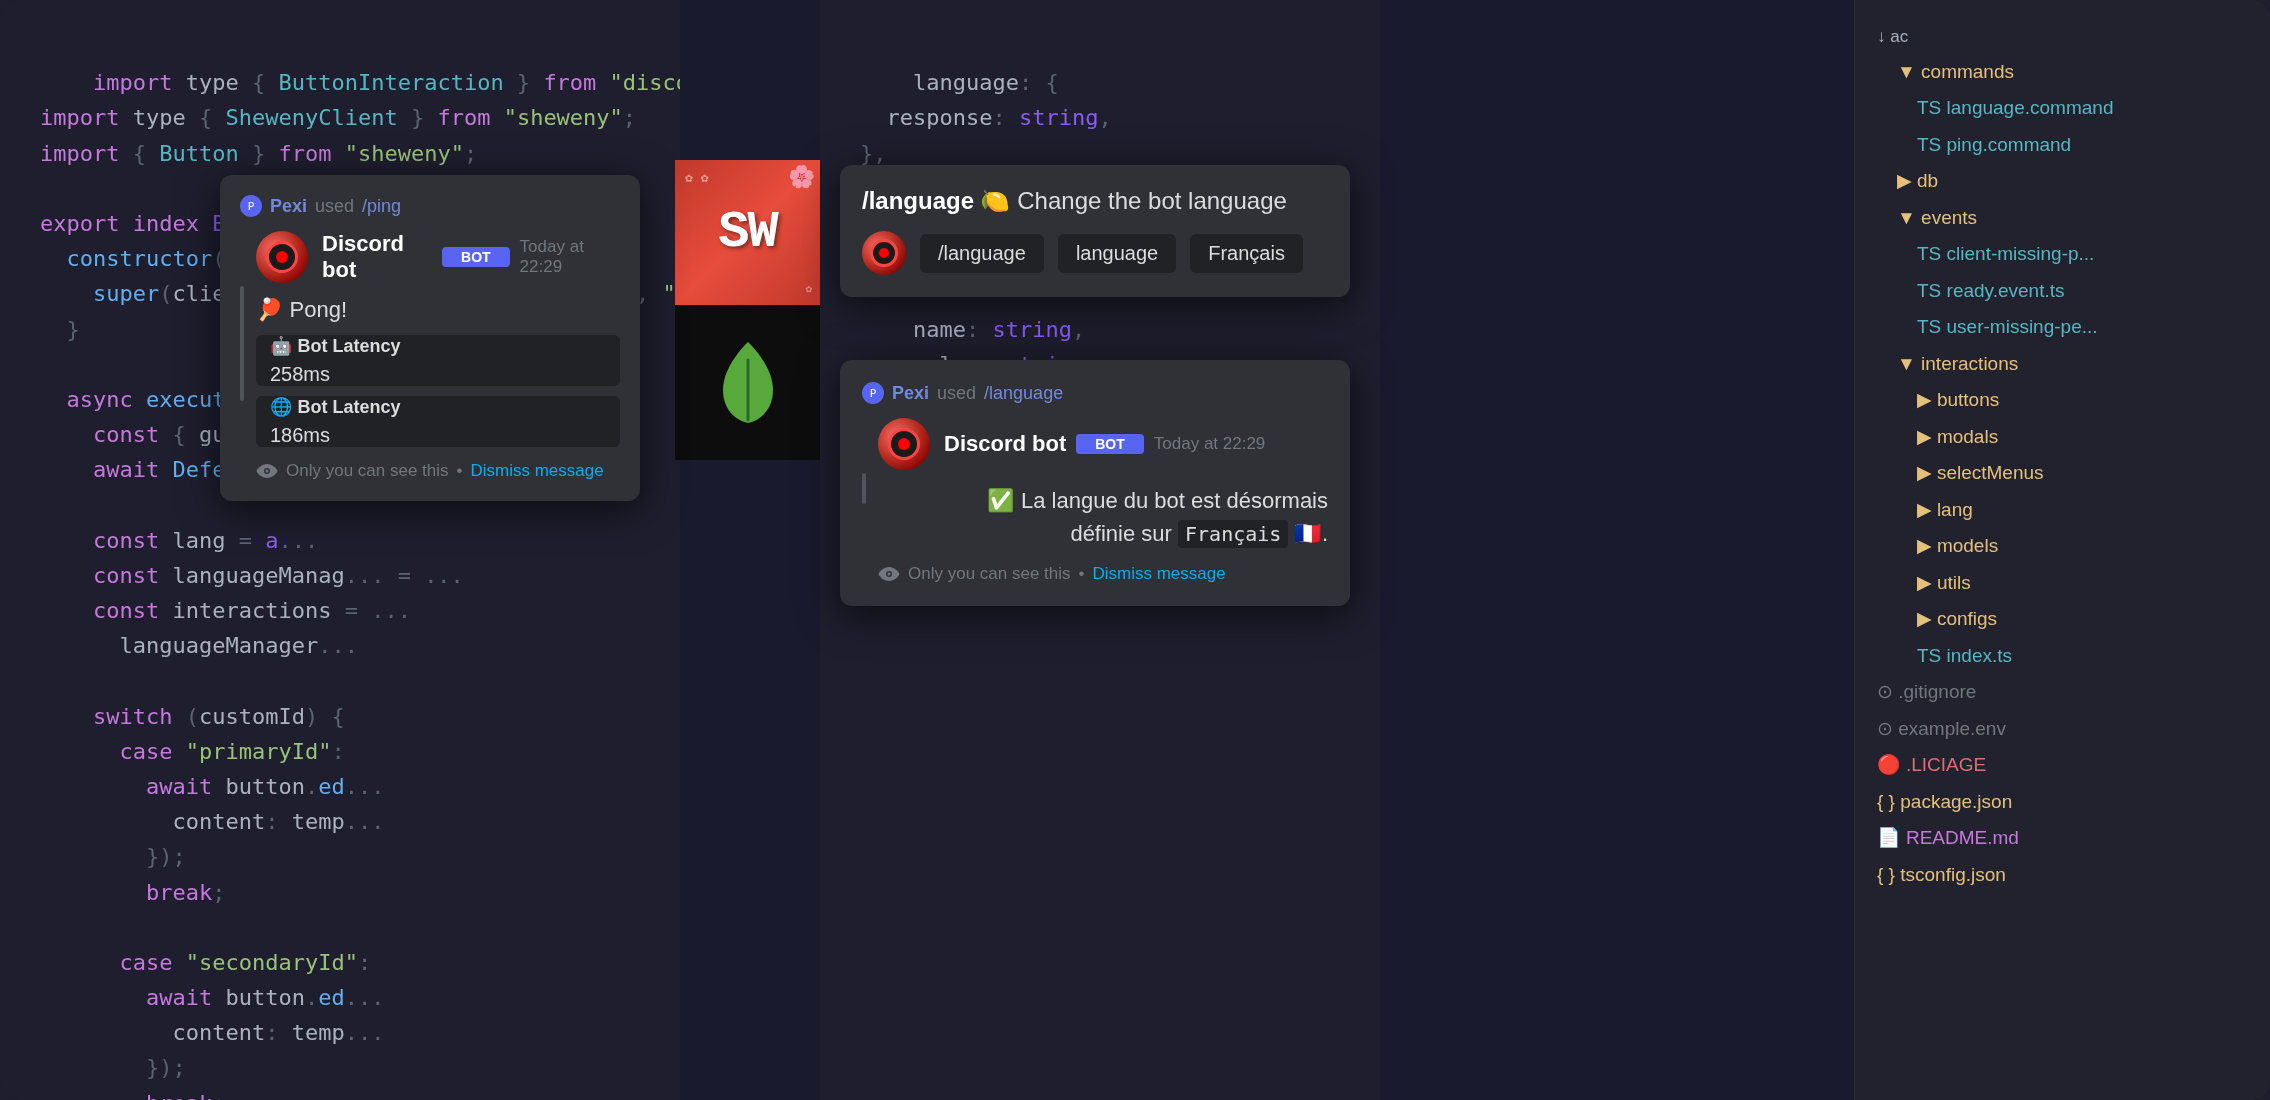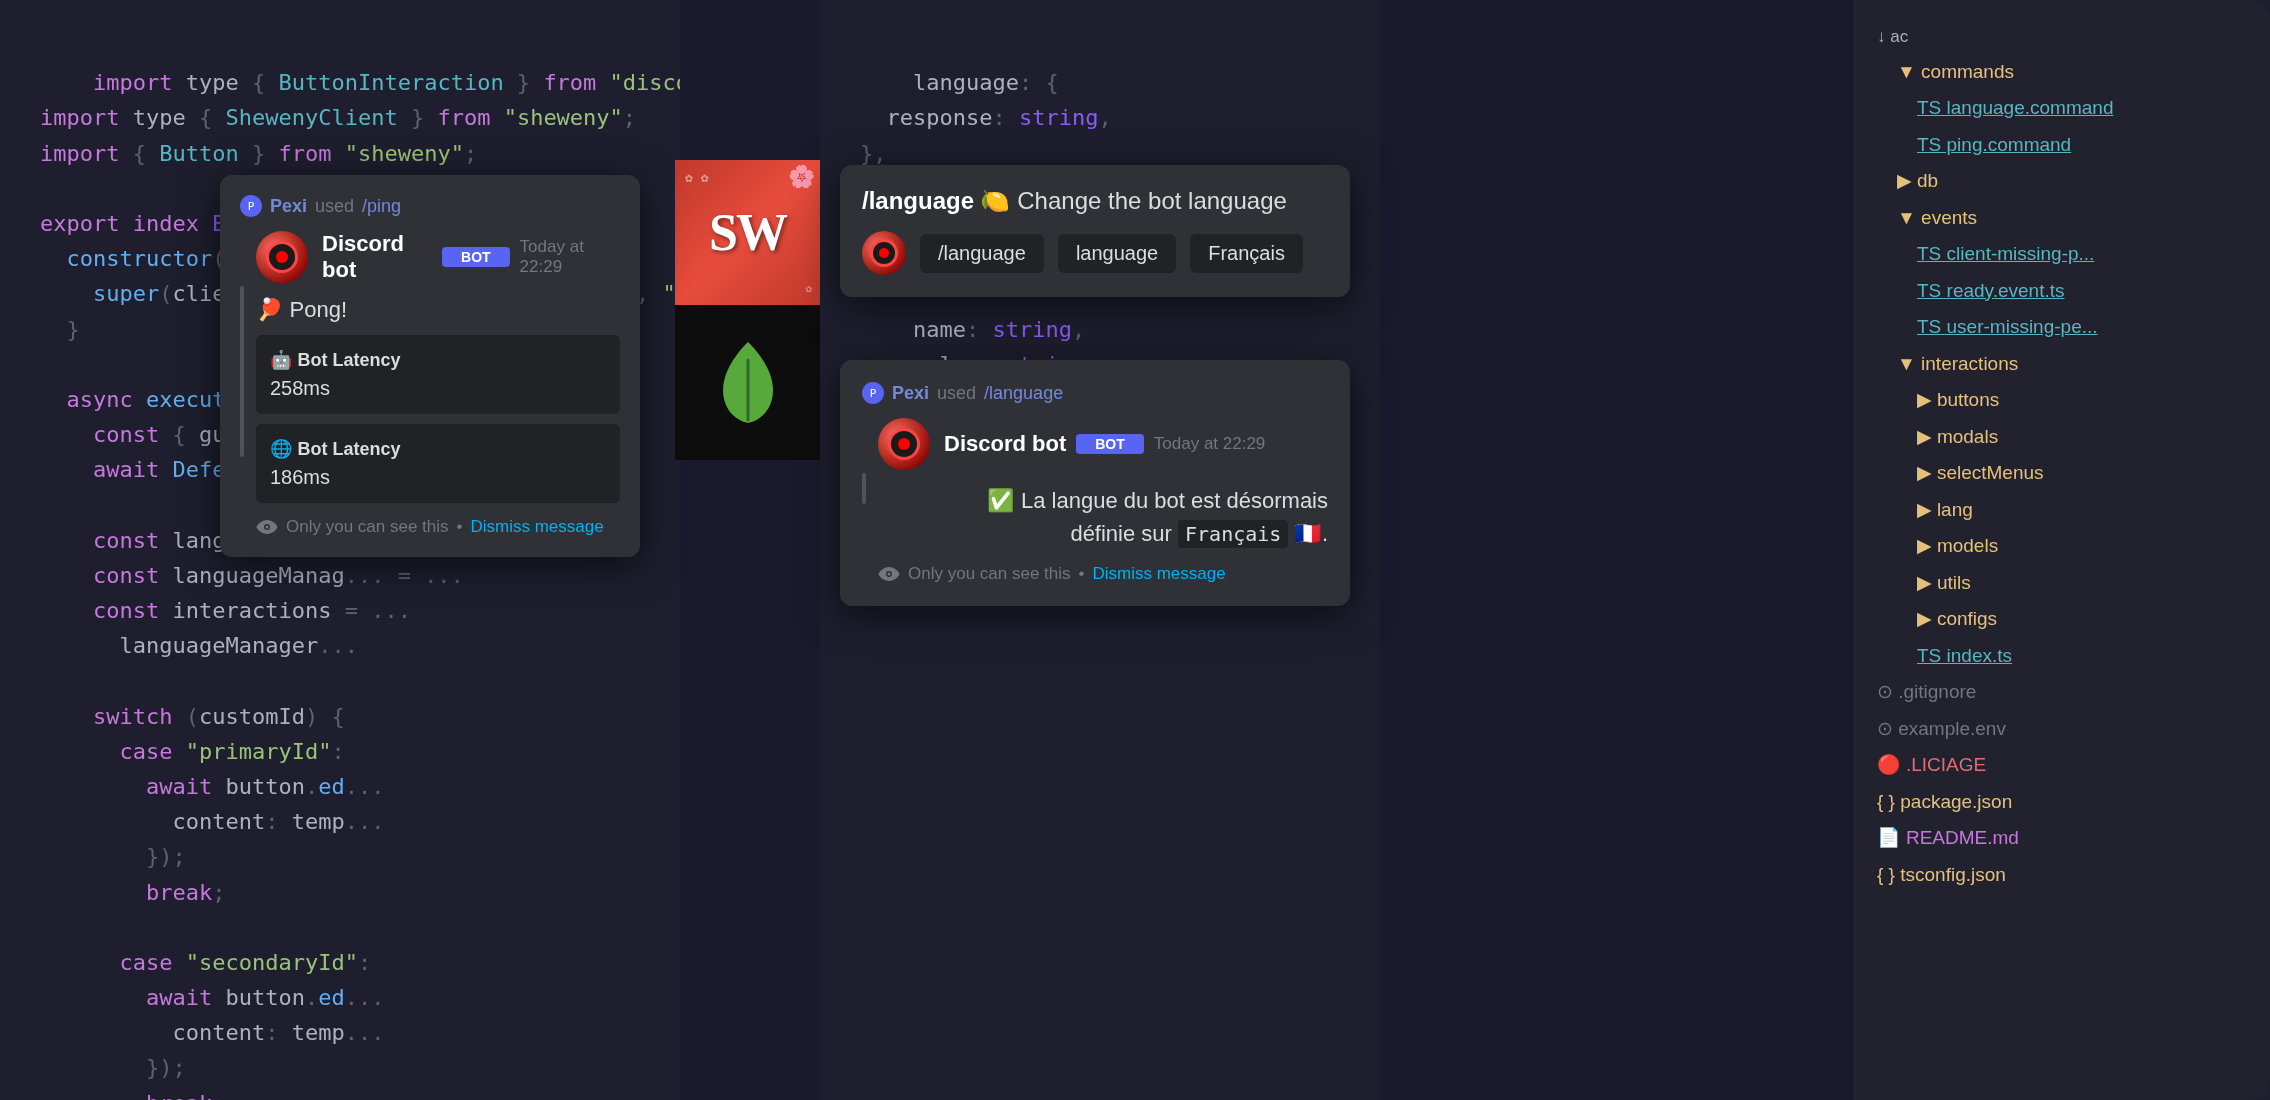--- a/index.html
+++ b/index.html
@@ -73,21 +73,21 @@
       align-items: center;
       justify-content: center;
       position: relative;
       overflow: hidden;
     }
 
     .img-sw-text {
       font-size: 52px;
       font-weight: 900;
       color: white;
-      font-family: Liberation Serif, serif;
+      font-family: Liberation Mono, monospace;
       letter-spacing: -2px;
       text-shadow: 2px 2px 4px rgba(0,0,0,0.5);
     }
 
     .img-mongo {
       width: 145px;
       height: 155px;
       background: #0d0d0d;
       display: flex;
       align-items: center;
@@ -274,21 +274,21 @@
       font-size: 22px;
       color: #dcddde;
       font-family: Arial, sans-serif;
       margin-bottom: 12px;
     }
 
     
     .embed-field {
       background: #202225;
       border-radius: 6px;
-      padding: 14px 14px;
+      padding: 0 14px;
       margin-bottom: 10px;
     }
 
     .field-name {
       font-size: 18px;
       font-weight: 700;
       color: #dcddde;
       font-family: Arial, sans-serif;
       margin-bottom: 6px;
     }
@@ -376,21 +376,21 @@
     }
 
     .tree-item {
       padding: 4px 8px;
       cursor: pointer;
       border-radius: 4px;
       line-height: 1.5;
     }
 
     .tree-folder { color: #e5c07b; }
-    .tree-file-ts { color: #56b6c2; text-decoration: underline; }
+    .tree-file-ts { color: #56b6c2; }
     .tree-file-json { color: #e5c07b; }
     .tree-file-md { color: #c678dd; }
     .tree-file-red { color: #e06c75; }
     .tree-indent { margin-left: 20px; }
     .tree-indent2 { margin-left: 40px; }
 
     
     .flower-top-right {
       position: absolute;
       top: 4px; right: 4px;

